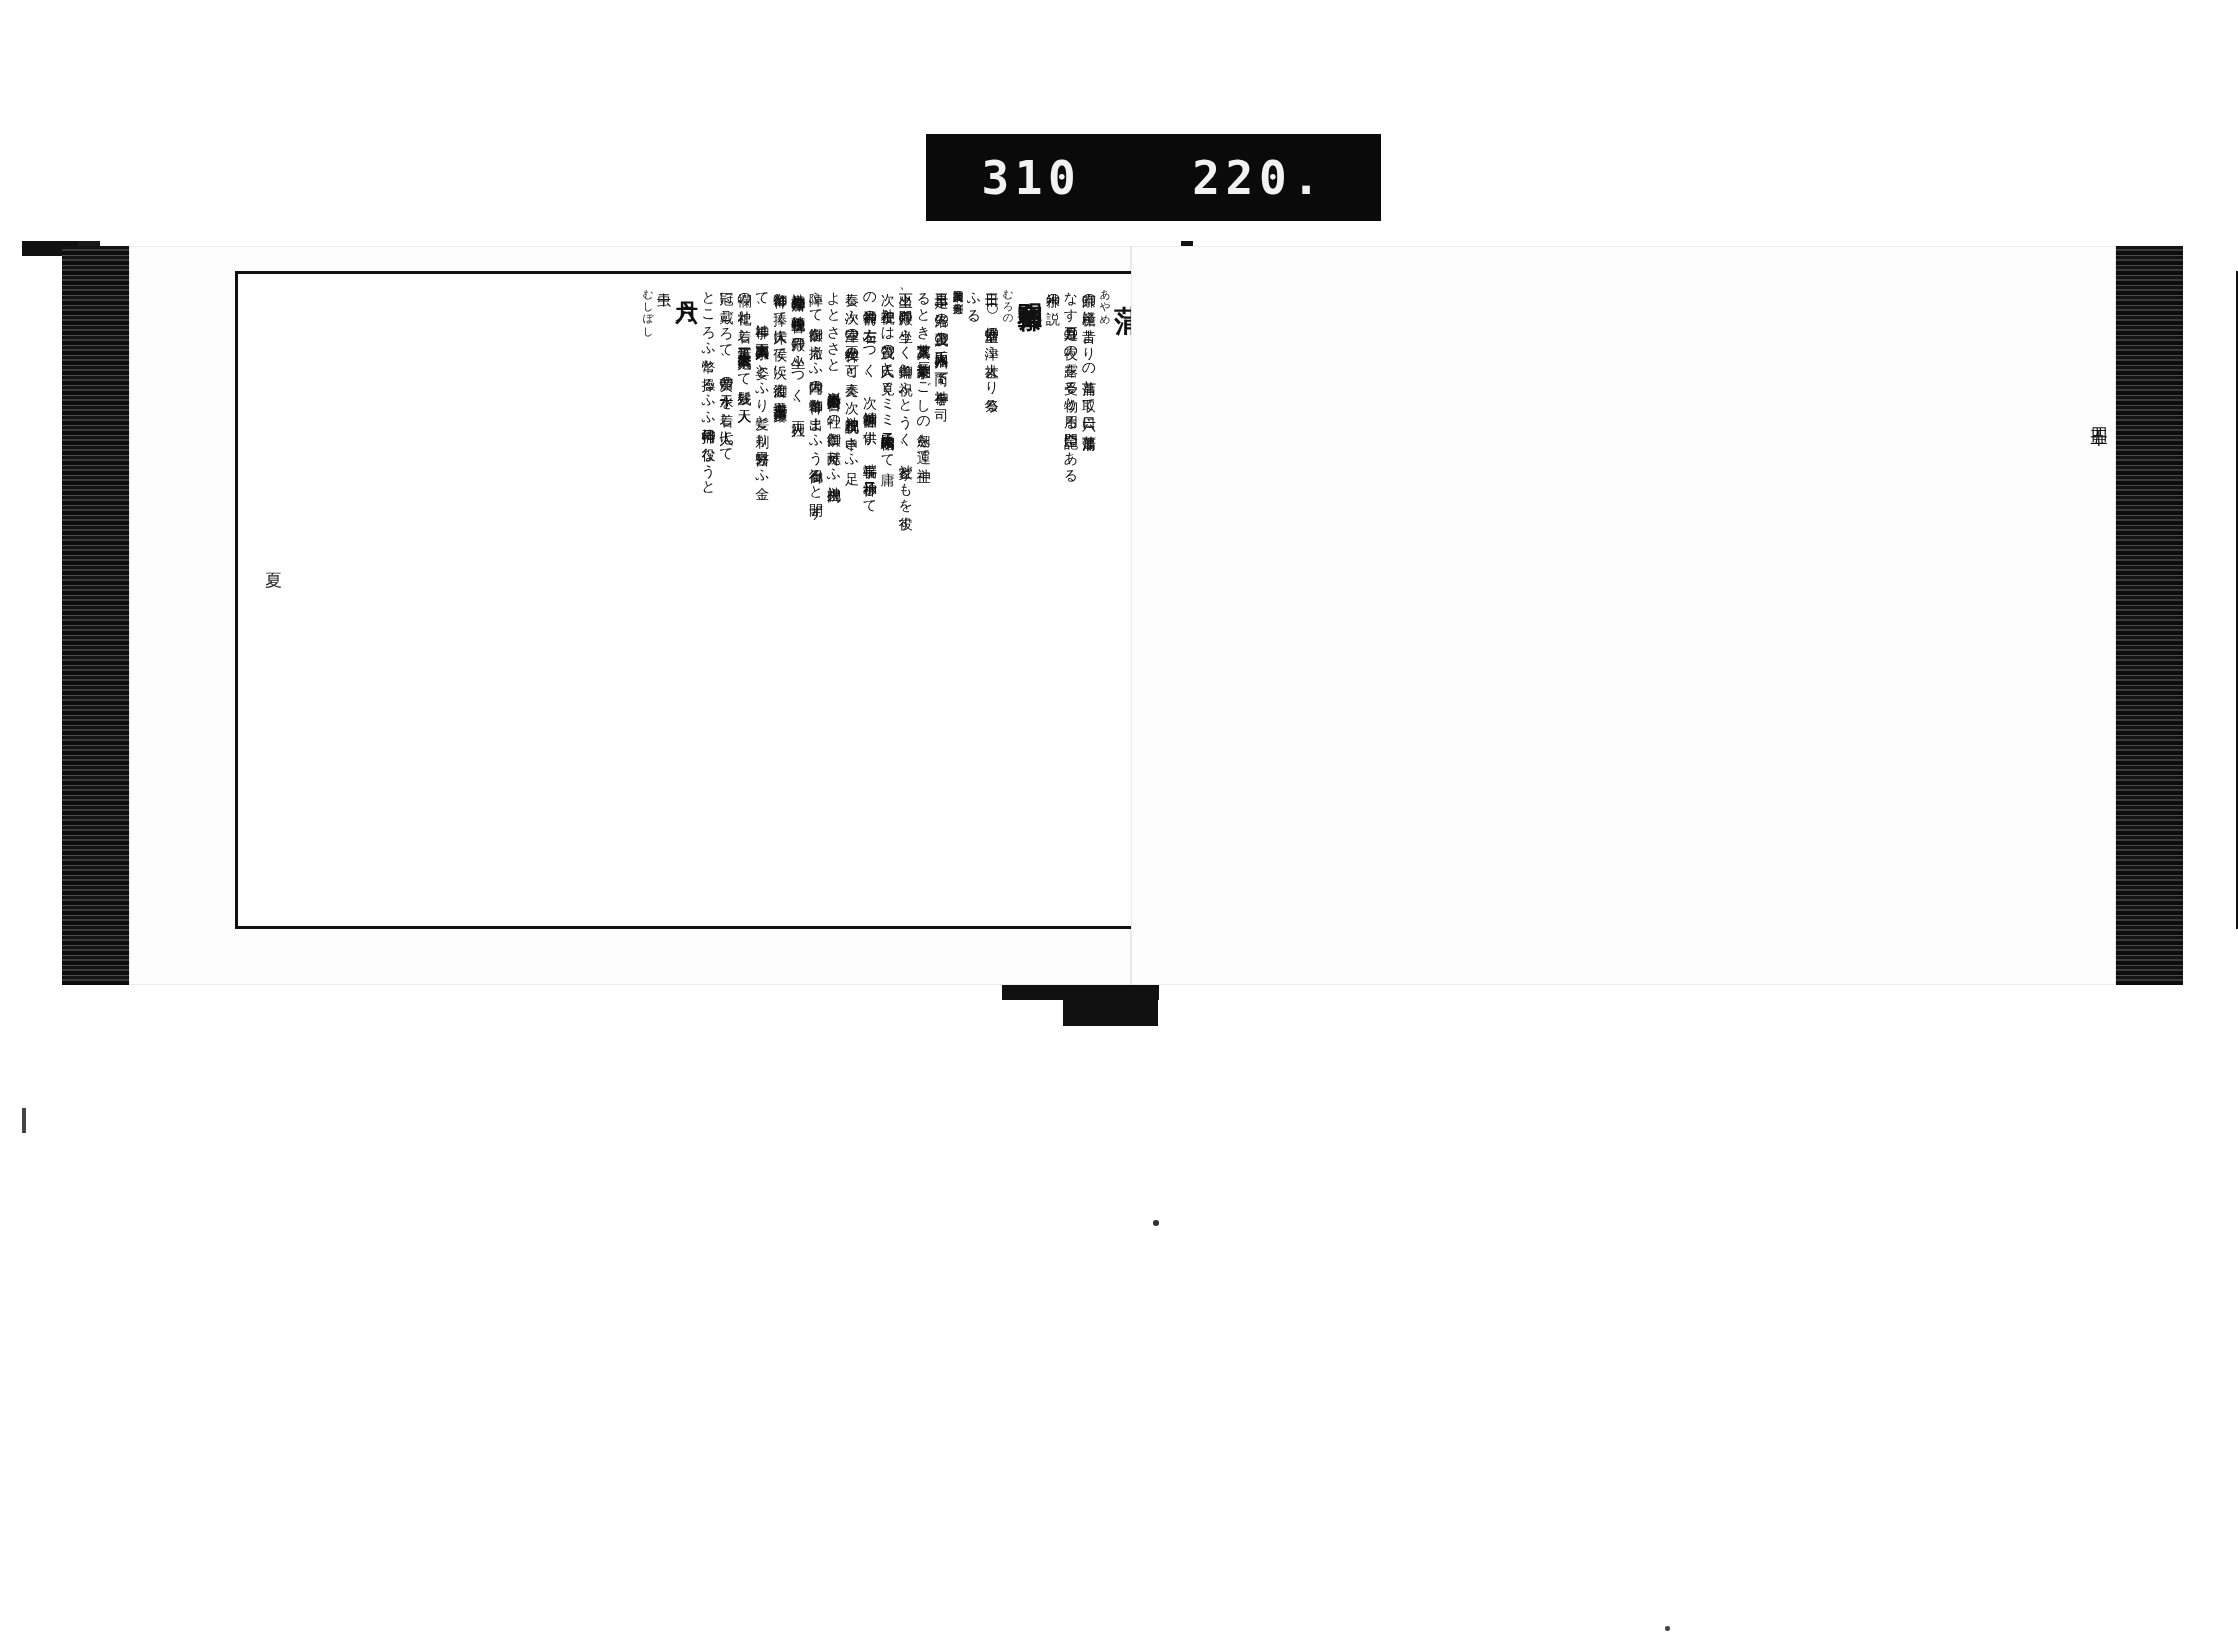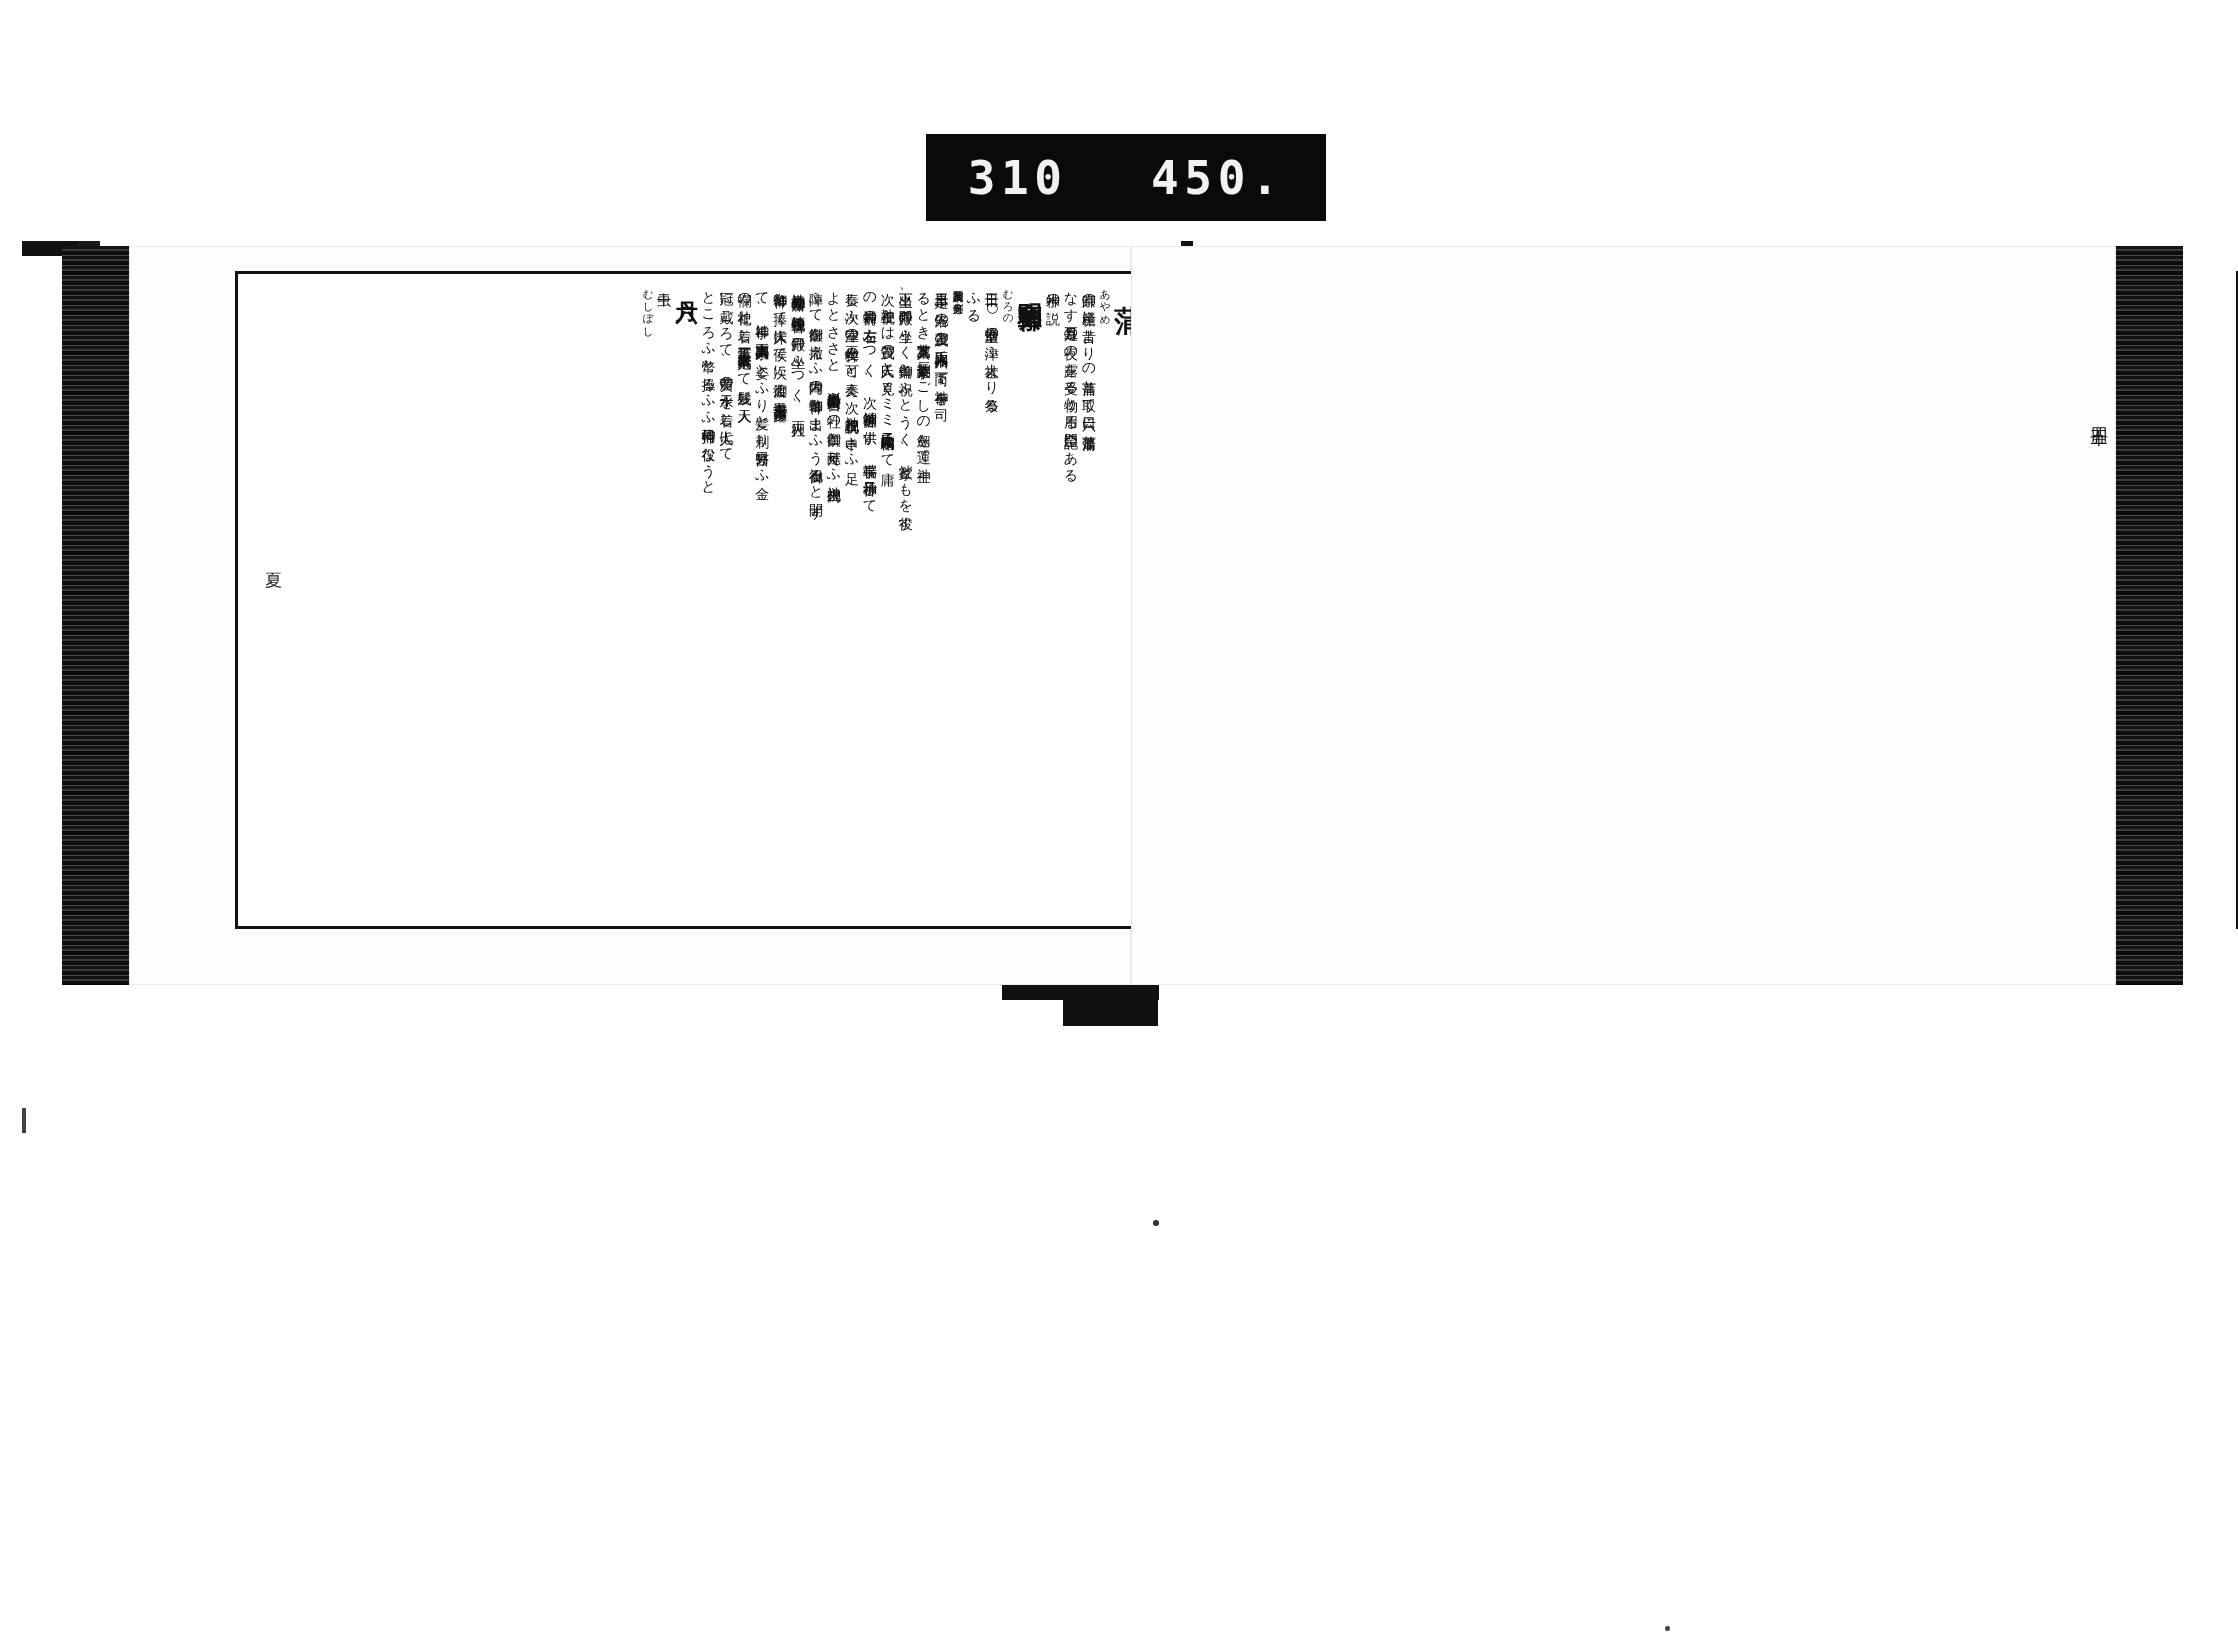--- a/index.html
+++ b/index.html
@@ -13,21 +13,21 @@
     position: relative;
     font-family: "DejaVu Serif", serif;
     overflow: hidden;
   }
 
   
   #counter-strip {
     position: absolute;
     left: 926px;
     top: 134px;
-    width: 400px;
+    width: 455px;
     height: 87px;
     background: #0a0a0a;
     display: flex;
     align-items: center;
     justify-content: space-around;
     letter-spacing: 5.6px;
   }
   .counter-num {
     color: #f2f2f2;
     font-family: "DejaVu Sans Mono", monospace;
@@ -155,21 +155,21 @@
   
   #stray-1 { position:absolute; left:1153px; top:1220px; width:5.6px; height:5.6px; background:#333; border-radius:50%; }
   #stray-2 { position:absolute; left:22.4px;  top:1108px; width:3.4px;  height:24.6px; background:#444; }
   #stray-3 { position:absolute; left:1665px; top:1626px; width:4.5px; height:4.5px; background:#444; border-radius:50%;}
 </style>
 </head>
 <body>
 
 <div id="counter-strip">
   <span class="counter-num">310</span>
-  <span class="counter-num">450.</span>
+  <span class="counter-num">220.</span>
 </div>
 
 <div class="tick" id="tick-left-top"></div>
 <div class="tick" id="tick-left-edge"></div>
 <div class="tick" id="tick-bottom-a"></div>
 <div class="tick" id="tick-bottom-b"></div>
 <div class="tick" id="tick-marker-r"></div>
 
 <div id="book">
 

